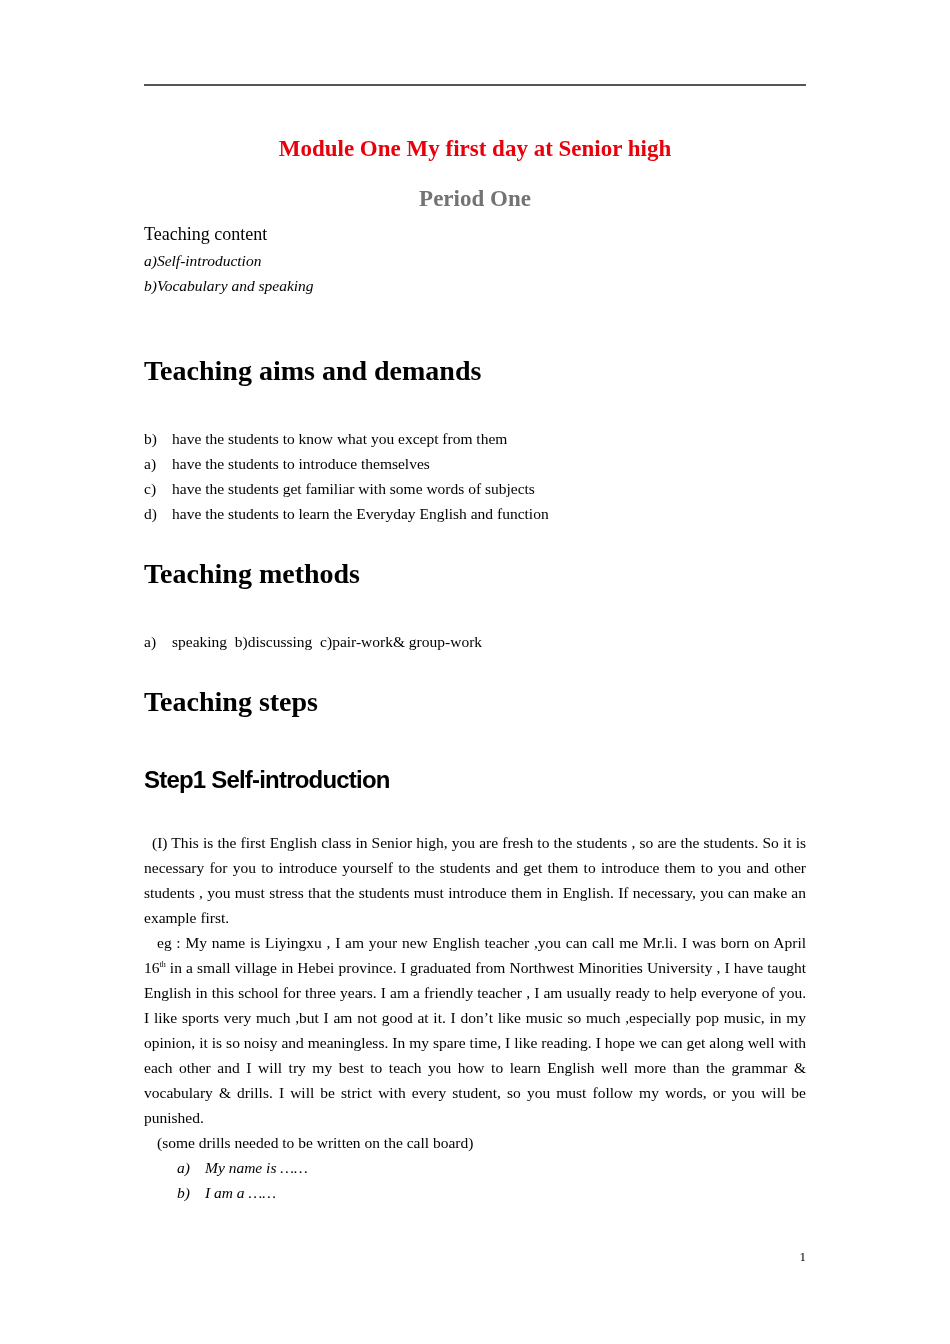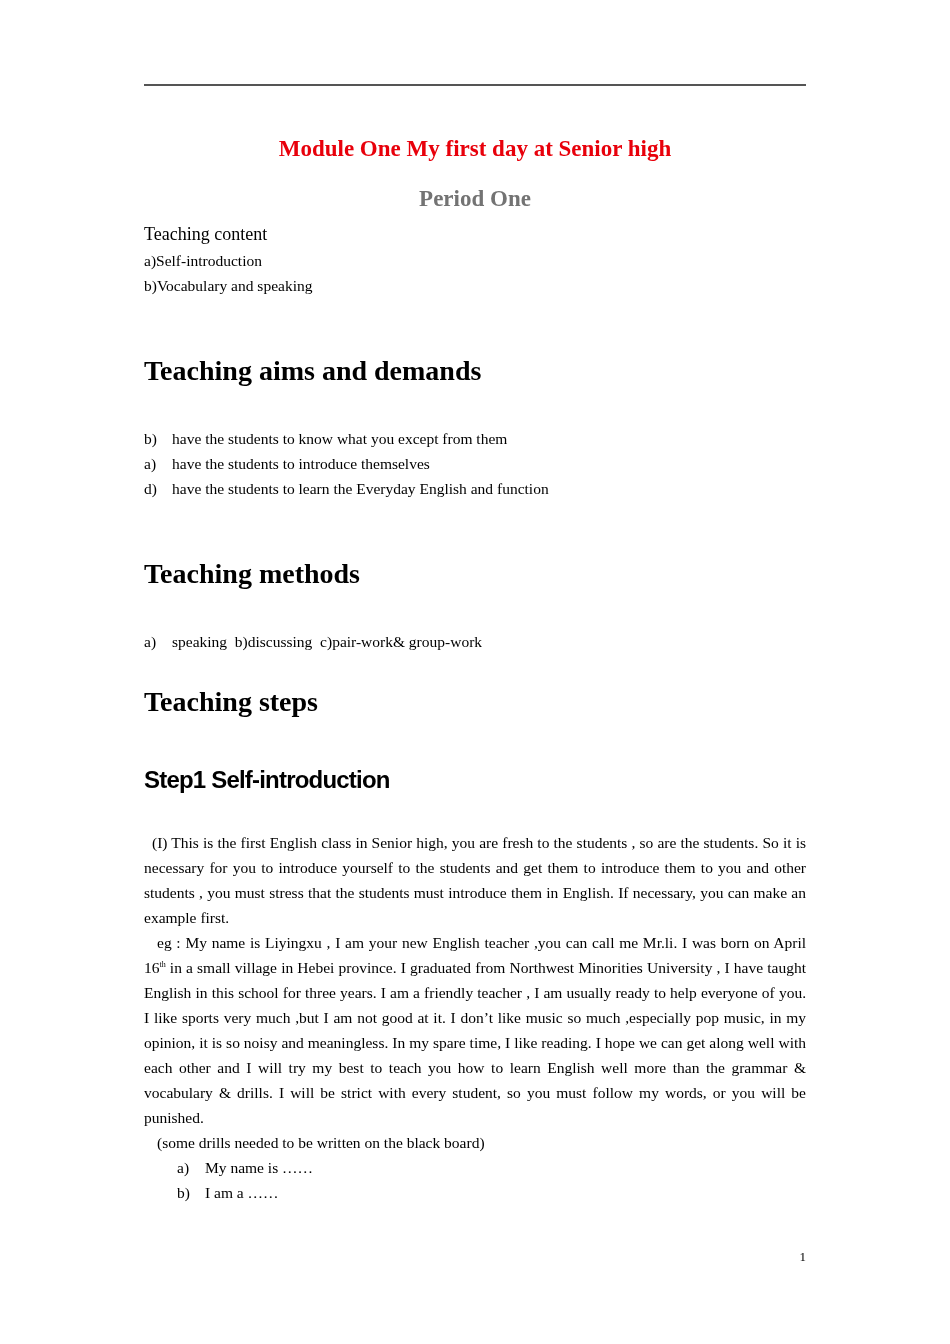--- a/index.html
+++ b/index.html
@@ -57,20 +57,21 @@
       line-height: 1;
     }
     .content-list {
       position: absolute;
       left: 0;
       top: 251px;
       margin: 0;
       padding: 0;
       list-style: none;
       font-size: 15.5px;
+      font-style: italic;
     }
     .content-list li {
       height: 25px;
       line-height: 20px;
     }
 
     .h1 {
       position: absolute;
       left: 0;
       margin: 0;
@@ -134,20 +135,21 @@
       vertical-align: 6px;
     }
     .drills {
       margin: 0;
       padding: 0 0 0 33px;
       list-style: none;
     }
     .drills li {
       height: 25px;
       line-height: 25px;
+      font-style: italic;
     }
     .drills .marker {
       display: inline-block;
       width: 28px;
     }
 
     .page-number {
       position: absolute;
       left: 790px;
       top: 1249px;
@@ -169,36 +171,37 @@
     <div class="subhead">Teaching content</div>
     <ul class="content-list">
       <li>a)Self-introduction</li>
       <li>b)Vocabulary and speaking</li>
     </ul>
 
     <div class="h1 aims">Teaching aims and demands</div>
     <ul class="ol aims-list">
       <li><span class="marker">b)</span><span>have the students to know what you except from them</span></li>
       <li><span class="marker">a)</span><span>have the students to introduce themselves</span></li>
+      <li><span class="marker">c)</span><span>have the students get familiar with some words of subjects</span></li>
       <li><span class="marker">d)</span><span>have the students to learn the Everyday English and function</span></li>
     </ul>
 
     <div class="h1 methods">Teaching methods</div>
     <ul class="ol methods-list">
       <li><span class="marker">a)</span><span style="white-space:pre">speaking  b)discussing  c)pair-work&amp; group-work</span></li>
     </ul>
 
     <div class="h1 steps">Teaching steps</div>
 
     <div class="h2">Step1 Self-introduction</div>
 
     <div class="body-text">
       <p class="indent-sm">(I) This is the first English class in Senior high, you are fresh to the students , so are the students. So it is necessary for you to introduce yourself to the students and get them to introduce them to you and other students , you must stress that the students must introduce them in English. If necessary, you can make an example first.</p>
       <p class="indent-md"><span>eg : My name is Liyingxu , I am your new English teacher ,you can call me Mr.li. I was born on April 16</span><sup>th</sup><span> in a small village in Hebei province. I graduated from Northwest Minorities University , I have taught English in this school for three years. I am a friendly teacher , I am usually ready to help everyone of you. I like sports very much ,but I am not good at it. I don’t like music so much ,especially pop music, in my opinion, it is so noisy and meaningless. In my spare time, I like reading. I hope we can get along well with each other and I will try my best to teach you how to learn English well more than the grammar &amp; vocabulary &amp; drills. I will be strict with every student, so you must follow my words, or you will be punished.</span></p>
-      <p class="indent-md">(some drills needed to be written on the black board)</p>
+      <p class="indent-md">(some drills needed to be written on the call board)</p>
       <ul class="drills">
         <li><span class="marker">a)</span><span>My name is ……</span></li>
         <li><span class="marker">b)</span><span>I am a ……</span></li>
       </ul>
     </div>
   </div>
 
   <div class="page-number">1</div>
 </div>
 

